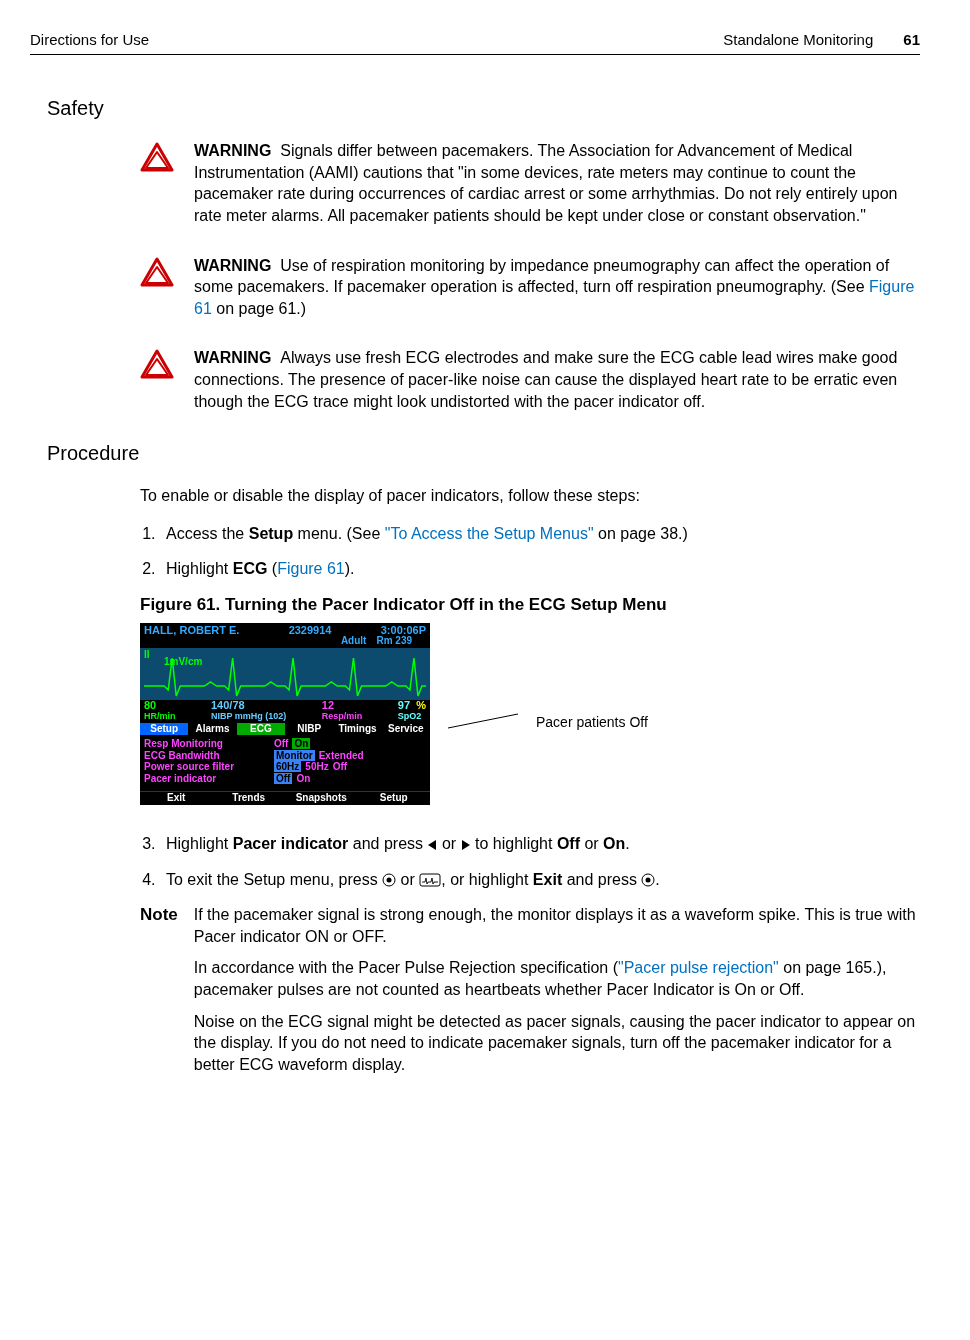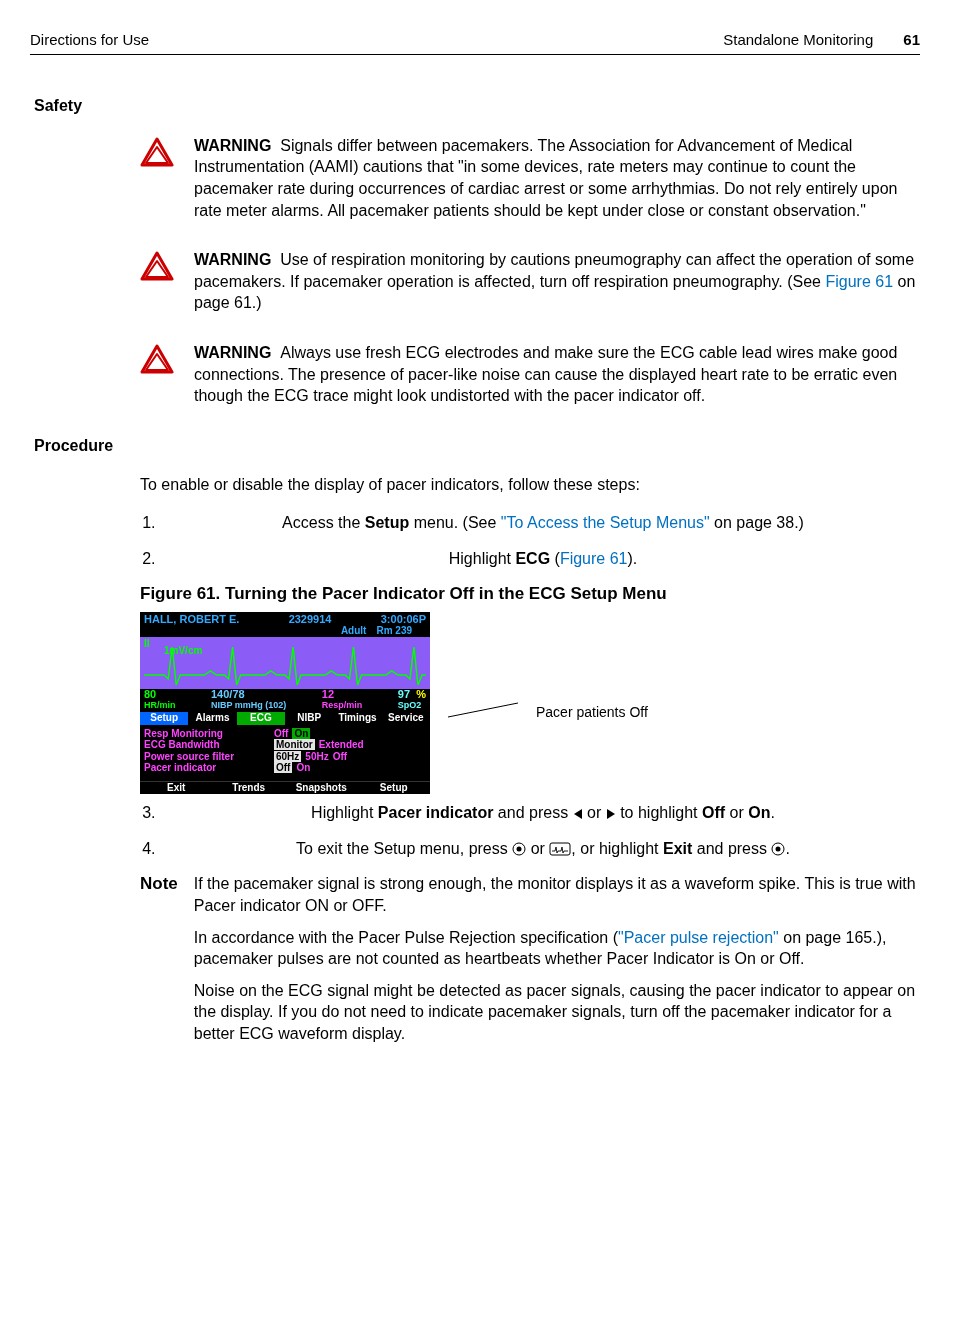--- a/index.html
+++ b/index.html
@@ -16,79 +16,78 @@
     display: flex;
     justify-content: space-between;
     border-bottom: 1px solid #000;
     padding-bottom: 4px;
     margin-bottom: 40px;
     font-size: 15px;
   }
   .page-header .right { display: flex; gap: 30px; }
   .page-header .page-num { font-weight: bold; }
   .section-heading {
-    font-size: 16px;
-    margin: 20px 0 18px 4px;
-    font-weight: bold;
+    font-size: 20px;
+    margin: 20px 0 18px 17px;
   }
   .idt { margin-left: 110px; }
   .warning-block {
     display: flex;
     align-items: flex-start;
     margin-bottom: 28px;
   }
   .warn-icon {
     margin-right: 20px;
     margin-top: 2px;
     flex-shrink: 0;
   }
   .warn-text { }
   .warn-label { font-weight: bold; margin-top: 16px; }
   .link { color: #0070c0; }
   .proc-intro { margin: 12px 0 16px 0; }
-  ol.steps { padding-left: 20px; margin: 0; text-align: center; }
+  ol.steps { padding-left: 20px; margin: 0; }
   ol.steps > li { margin-bottom: 14px; padding-left: 6px;}
   .bold { font-weight: bold; }
   .fig-caption { font-weight: bold; margin: 6px 0 6px 0; font-family: "Arial Narrow", Arial, sans-serif; font-stretch: condensed; font-size: 17px;}
 
   
-  .monitor-wrap { display: flex; align-items: center; gap: 18px; margin-bottom: 8px;}
+  .monitor-wrap { display: flex; align-items: center; gap: 18px; margin-bottom: 28px;}
   .monitor {
     width: 290px;
     background: #000;
     color: #fff;
     font-family: "Arial", sans-serif;
     font-size: 10px;
     line-height: 1.05;
     font-weight: bold;
   }
   .m-top {
     display: flex; justify-content: space-between; padding: 2px 4px 0 4px;
     color: #3af; font-size: 11px;
   }
   .m-sub { display:flex; justify-content:flex-end; gap:10px; font-size:10px; color:#3af; padding:0 18px 1px 4px;text-align:right;}
-  .m-ecg-area { height: 52px; background:#8b5cf6; position:relative; padding:0 4px;}
+  .m-ecg-area { height: 52px; background:#0c4a6e; position:relative; padding:0 4px;}
   .m-lead { color:#0f0; font-size:10px; position:absolute; top:2px; left:4px;}
   .m-scale { color:#0f0; font-size:10px; position:absolute; top:9px; left:24px;}
   .ecg-svg { width: 100%; height: 100%; }
   .m-vitals { display:flex; justify-content:space-between; padding:0 4px 2px 4px; font-size:10px;}
   .vit { text-align:left; }
   .vit .val { font-size:11px; display:block; }
   .vit .lab { font-size:9px; display:block;}
   .c-green{color:#0f0;} .c-cyan{color:#6cf;} .c-mag{color:#f4f;} .c-teal{color:#6ff;}
   .m-tabs { display:flex; font-size:10px;}
   .m-tabs span { flex:1; text-align:center; padding:1px 0; background:#000; color:#fff;}
   .m-tabs .sel { background:#06f; color:#fff;}
   .m-tabs .selg { background:#0a0; color:#fff;}
   .m-settings { padding:4px 4px 6px 4px; font-size:10px;}
   .m-settings .row { display:flex; margin-bottom:1px;}
   .m-settings .lab { width: 130px; color:#f4f;}
   .m-settings .opts span { margin-right:4px; color:#f4f;}
   .m-settings .opts .hl-green{ background:#0a0; color:#000; padding:0 2px;}
-  .m-settings .opts .hl-mag{ background:#e5e5e5; color:#000; padding:0 2px;}
+  .m-settings .opts .hl-mag{ background:#3b82f6; color:#000; padding:0 2px;}
   .m-bottom { display:flex; font-size:10px;}
   .m-bottom span { flex:1; text-align:center; padding:1px 0; color:#fff; border-top:1px solid #333;}
   .callout-text { font-size:14px; margin-top:18px; }
 
   .note-block { display:flex; align-items:flex-start; gap:16px; margin-top:10px;}
   .note-label { font-weight:bold; font-family: "Arial Narrow", Arial, sans-serif; font-stretch: condensed; font-size:17px;}
   .note-body p { margin:0 0 10px 0; }
 
   .inline-icon { display:inline-block; vertical-align:middle; }
 </style>
@@ -115,21 +114,21 @@
       <span class="warn-label">WARNING</span>&nbsp;&nbsp;<span>Signals differ between pacemakers. The Association for Advancement of Medical Instrumentation (AAMI) cautions that "in some devices, rate meters may continue to count the pacemaker rate during occurrences of cardiac arrest or some arrhythmias. Do not rely entirely upon rate meter alarms. All pacemaker patients should be kept under close or constant observation."</span>
     </div>
   </div>
 
   <div class="warning-block">
     <svg class="warn-icon" width="34" height="30" viewBox="0 0 34 30">
       <path d="M17 2 L32 28 L2 28 Z" fill="none" stroke="#c00" stroke-width="3" stroke-linejoin="round"></path>
       <path d="M17 10 L28 26 L6 26 Z" fill="none" stroke="#c00" stroke-width="2" stroke-linejoin="round"></path>
     </svg>
     <div class="warn-text">
-      <span class="warn-label">WARNING</span>&nbsp;&nbsp;<span>Use of respiration monitoring by cautions pneumography can affect the operation of some pacemakers. If pacemaker operation is affected, turn off respiration pneumography. (See </span><span class="link">Figure 61</span><span> on page 61.)</span>
+      <span class="warn-label">WARNING</span>&nbsp;&nbsp;<span>Use of respiration monitoring by impedance pneumography can affect the operation of some pacemakers. If pacemaker operation is affected, turn off respiration pneumography. (See </span><span class="link">Figure 61</span><span> on page 61.)</span>
     </div>
   </div>
 
   <div class="warning-block">
     <svg class="warn-icon" width="34" height="30" viewBox="0 0 34 30">
       <path d="M17 2 L32 28 L2 28 Z" fill="none" stroke="#c00" stroke-width="3" stroke-linejoin="round"></path>
       <path d="M17 10 L28 26 L6 26 Z" fill="none" stroke="#c00" stroke-width="2" stroke-linejoin="round"></path>
     </svg>
     <div class="warn-text">
       <span class="warn-label">WARNING</span>&nbsp;&nbsp;<span>Always use fresh ECG electrodes and make sure the ECG cable lead wires make good connections. The presence of pacer-like noise can cause the displayed heart rate to be erratic even though the ECG trace might look undistorted with the pacer indicator off.</span>

